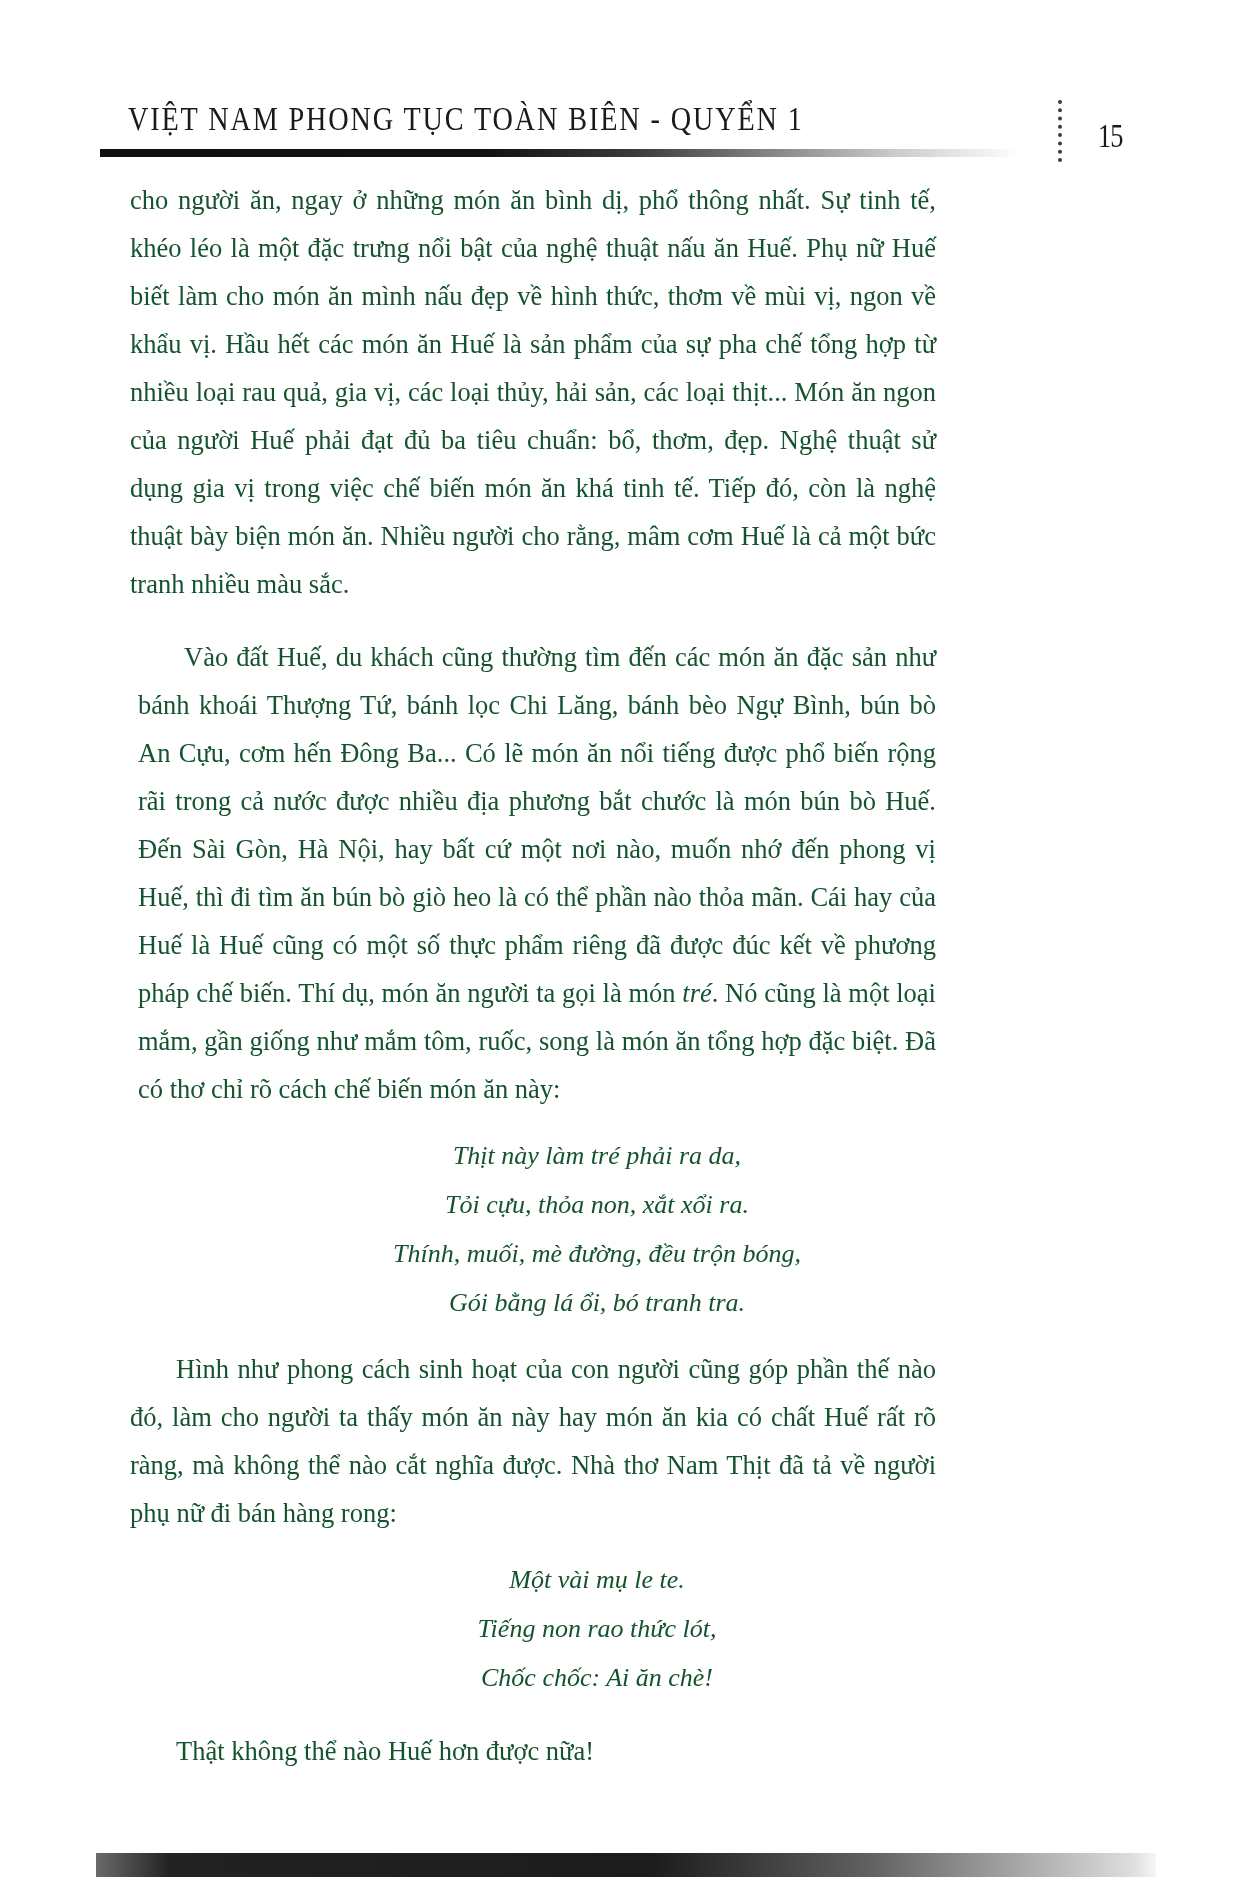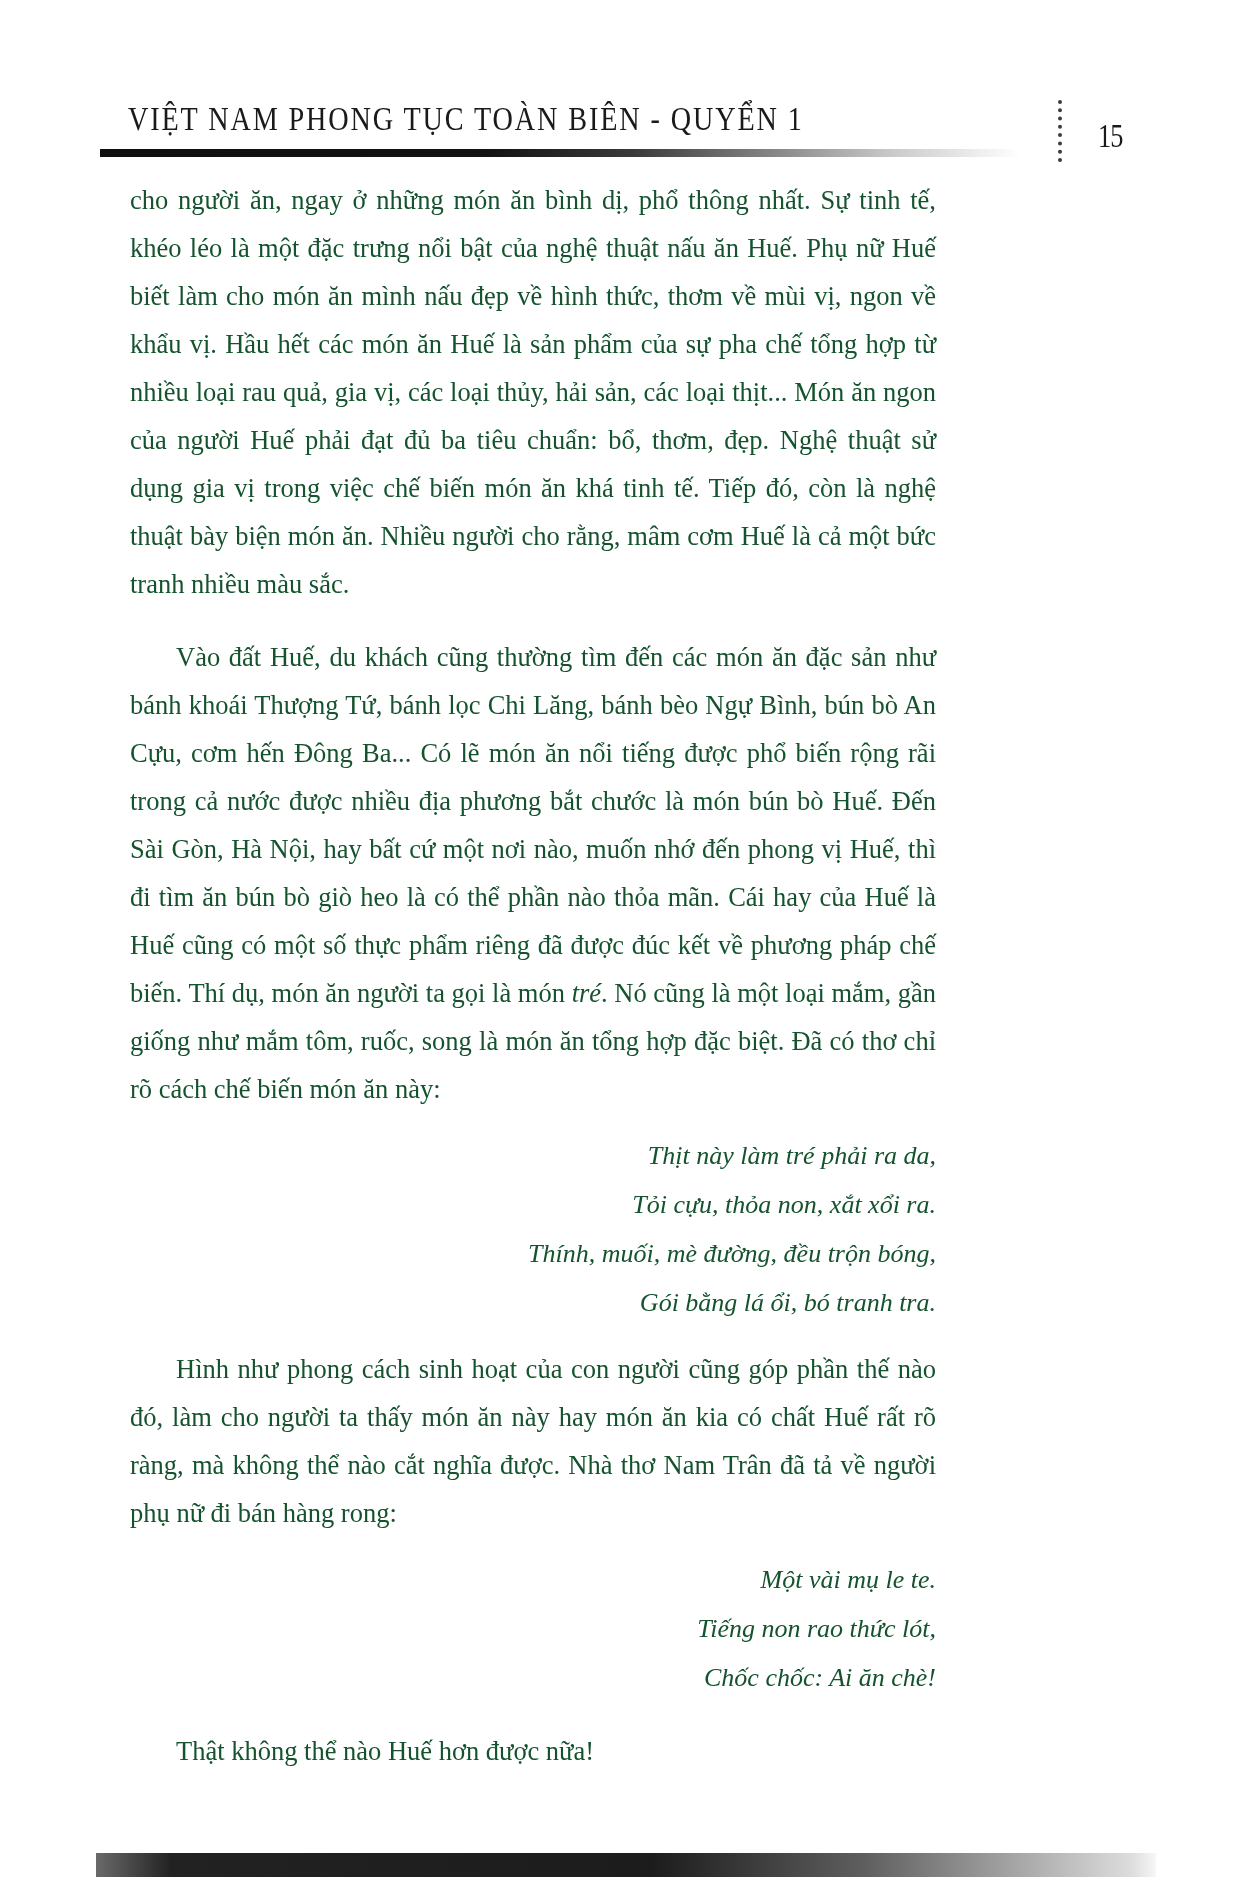--- a/index.html
+++ b/index.html
@@ -41,26 +41,26 @@
   }
   
   .body-text {
     position:absolute; left:130px; top:176px; width:806px;
     font-size:26.5px; line-height:48px;
     text-align:justify; text-justify:inter-word;
     color:#14532d;
   }
   .para { margin:0; }
   .para.indent { text-indent:46px; }
-  .para + .para { margin-top:25px; }
+  .para + .para { margin-top:25px;margin-left:8px; }
   .verse {
     margin:18px 0 18px 128px;
     font-style:italic;
     font-size:26px; line-height:49px;
-    text-align:right;
+    text-align:center;
   }
   .verse-line { white-space:nowrap; }
   .closing {
     margin-top:25px;
     text-indent:46px;
   }
   .italic-word { font-style:italic; }
   
   .footer-rule {
     position:absolute; left:96px; top:1853px;
@@ -86,21 +86,21 @@
 
     <p class="para indent"><span>Vào đất Huế, du khách cũng thường tìm đến các món ăn đặc sản như bánh khoái Thượng Tứ, bánh lọc Chi Lăng, bánh bèo Ngự Bình, bún bò An Cựu, cơm hến Đông Ba... Có lẽ món ăn nổi tiếng được phổ biến rộng rãi trong cả nước được nhiều địa phương bắt chước là món bún bò Huế. Đến Sài Gòn, Hà Nội, hay bất cứ một nơi nào, muốn nhớ đến phong vị Huế, thì đi tìm ăn bún bò giò heo là có thể phần nào thỏa mãn. Cái hay của Huế là Huế cũng có một số thực phẩm riêng đã được đúc kết về phương pháp chế biến. Thí dụ, món ăn người ta gọi là món </span><span class="italic-word">tré</span><span>. Nó cũng là một loại mắm, gần giống như mắm tôm, ruốc, song là món ăn tổng hợp đặc biệt. Đã có thơ chỉ rõ cách chế biến món ăn này:</span></p>
 
     <div class="verse">
       <div class="verse-line">Thịt này làm tré phải ra da,</div>
       <div class="verse-line">Tỏi cựu, thỏa non, xắt xổi ra.</div>
       <div class="verse-line">Thính, muối, mè đường, đều trộn bóng,</div>
       <div class="verse-line">Gói bằng lá ổi, bó tranh tra.</div>
     </div>
 
-    <p class="para indent">Hình như phong cách sinh hoạt của con người cũng góp phần thế nào đó, làm cho người ta thấy món ăn này hay món ăn kia có chất Huế rất rõ ràng, mà không thể nào cắt nghĩa được. Nhà thơ Nam Trân đã tả về người phụ nữ đi bán hàng rong:</p>
+    <p class="para indent">Hình như phong cách sinh hoạt của con người cũng góp phần thế nào đó, làm cho người ta thấy món ăn này hay món ăn kia có chất Huế rất rõ ràng, mà không thể nào cắt nghĩa được. Nhà thơ Nam Thịt đã tả về người phụ nữ đi bán hàng rong:</p>
 
     <div class="verse">
       <div class="verse-line">Một vài mụ le te.</div>
       <div class="verse-line">Tiếng non rao thức lót,</div>
       <div class="verse-line">Chốc chốc: Ai ăn chè!</div>
     </div>
 
     <p class="para closing">Thật không thể nào Huế hơn được nữa!</p>
   </div>
 

